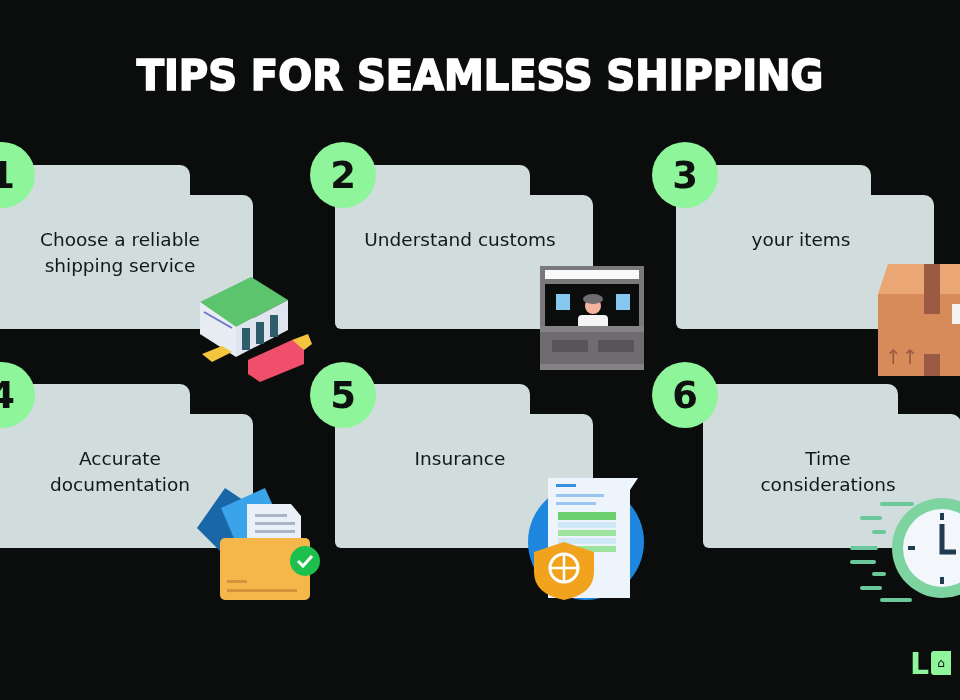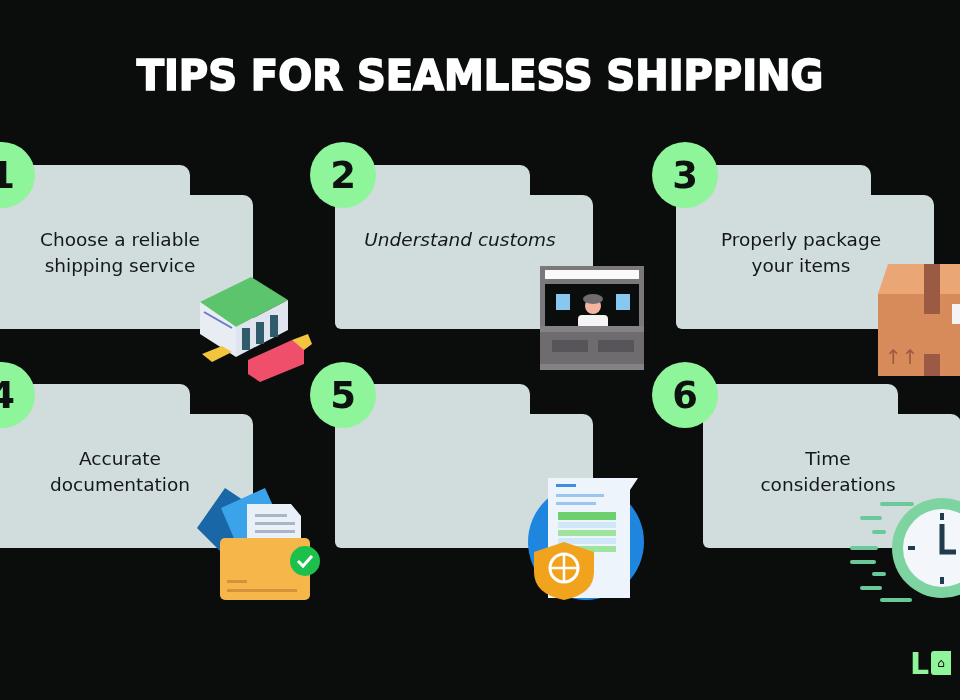--- a/index.html
+++ b/index.html
@@ -37,21 +37,21 @@
   <polygon points="40,55 92,28 92,58 40,85" fill="#dfe4ee"></polygon>
   <rect x="46" y="56" width="8" height="22" fill="#2f5c6a"></rect>
     <rect x="60" y="50" width="8" height="22" fill="#2f5c6a"></rect>
     <rect x="74" y="43" width="8" height="22" fill="#2f5c6a"></rect>
   <line x1="8" y1="40" x2="36" y2="56" stroke="#6a78c9" stroke-width="2"></line>
   <polygon points="6,82 26,74 36,80 16,90" fill="#f2c53d"></polygon>
   <polygon points="52,88 96,68 108,76 108,92 64,110 52,102" fill="#ef4f6b"></polygon>
   <polygon points="96,68 112,62 116,72 108,78" fill="#f4c33f"></polygon>
 </svg>
 
-<div class="card" style="left:335px;top:165px;font-style:italic;">
+<div class="card" style="left:335px;top:165px;">
   <div class="body"></div>
     <div class="tab"></div>
     <div class="notch-corner"></div>
   <div class="text">
       <div>Understand customs</div>
     </div>
 </div>
 <div class="circle" style="left:310px;top:142px;">2</div>
 <svg class="illus" style="left:540px;top:266px" width="104" height="104" viewBox="0 0 104 104">
   <rect x="0" y="0" width="104" height="18" fill="#7b787c"></rect>
@@ -69,21 +69,20 @@
   <rect x="12" y="74" width="36" height="12" fill="#58555a"></rect>
     <rect x="58" y="74" width="36" height="12" fill="#58555a"></rect>
   <rect x="0" y="98" width="104" height="6" fill="#858287"></rect>
 </svg>
 
 <div class="card" style="left:676px;top:165px;">
   <div class="body"></div>
     <div class="tab"></div>
     <div class="notch-corner"></div>
   <div class="text">
-      <div>Properly package</div>
       <div>your items</div>
     </div>
 </div>
 <div class="circle" style="left:652px;top:142px;">3</div>
 <svg class="illus" style="left:878px;top:264px" width="82" height="112" viewBox="0 0 82 112">
   <polygon points="0,30 10,0 82,0 82,30" fill="#eba675"></polygon>
   <rect x="0" y="30" width="82" height="82" fill="#d78b5a"></rect>
   <rect x="46" y="0" width="16" height="50" fill="#9a5a43"></rect>
   <rect x="46" y="90" width="16" height="22" fill="#9a5a43"></rect>
   <rect x="74" y="40" width="8" height="20" fill="#f4f4f4"></rect>
@@ -112,20 +111,21 @@
     <rect x="32" y="101" width="70" height="3" fill="#d7913a"></rect>
   <circle cx="110" cy="73" r="15" fill="#1dbf4d"></circle>
   <polyline points="103,73 108,78 117,68" fill="none" stroke="#fff" stroke-width="3"></polyline>
 </svg>
 
 <div class="card" style="left:335px;top:384px;">
   <div class="body"></div>
     <div class="tab"></div>
     <div class="notch-corner"></div>
   <div class="text">
+      <div>Insurance</div>
     </div>
 </div>
 <div class="circle" style="left:310px;top:362px;">5</div>
 <svg class="illus" style="left:526px;top:476px" width="120" height="126" viewBox="0 0 120 126">
   <circle cx="60" cy="66" r="58" fill="#1f86e0"></circle>
   <polygon points="22,2 112,2 104,14 104,122 22,122" fill="#eef4fb"></polygon>
   <rect x="30" y="8" width="20" height="3" fill="#3b8fe0"></rect>
     <rect x="30" y="18" width="48" height="3" fill="#9ac5ee"></rect>
     <rect x="30" y="26" width="40" height="3" fill="#9ac5ee"></rect>
   <rect x="32" y="36" width="58" height="8" fill="#6cd06f"></rect>

